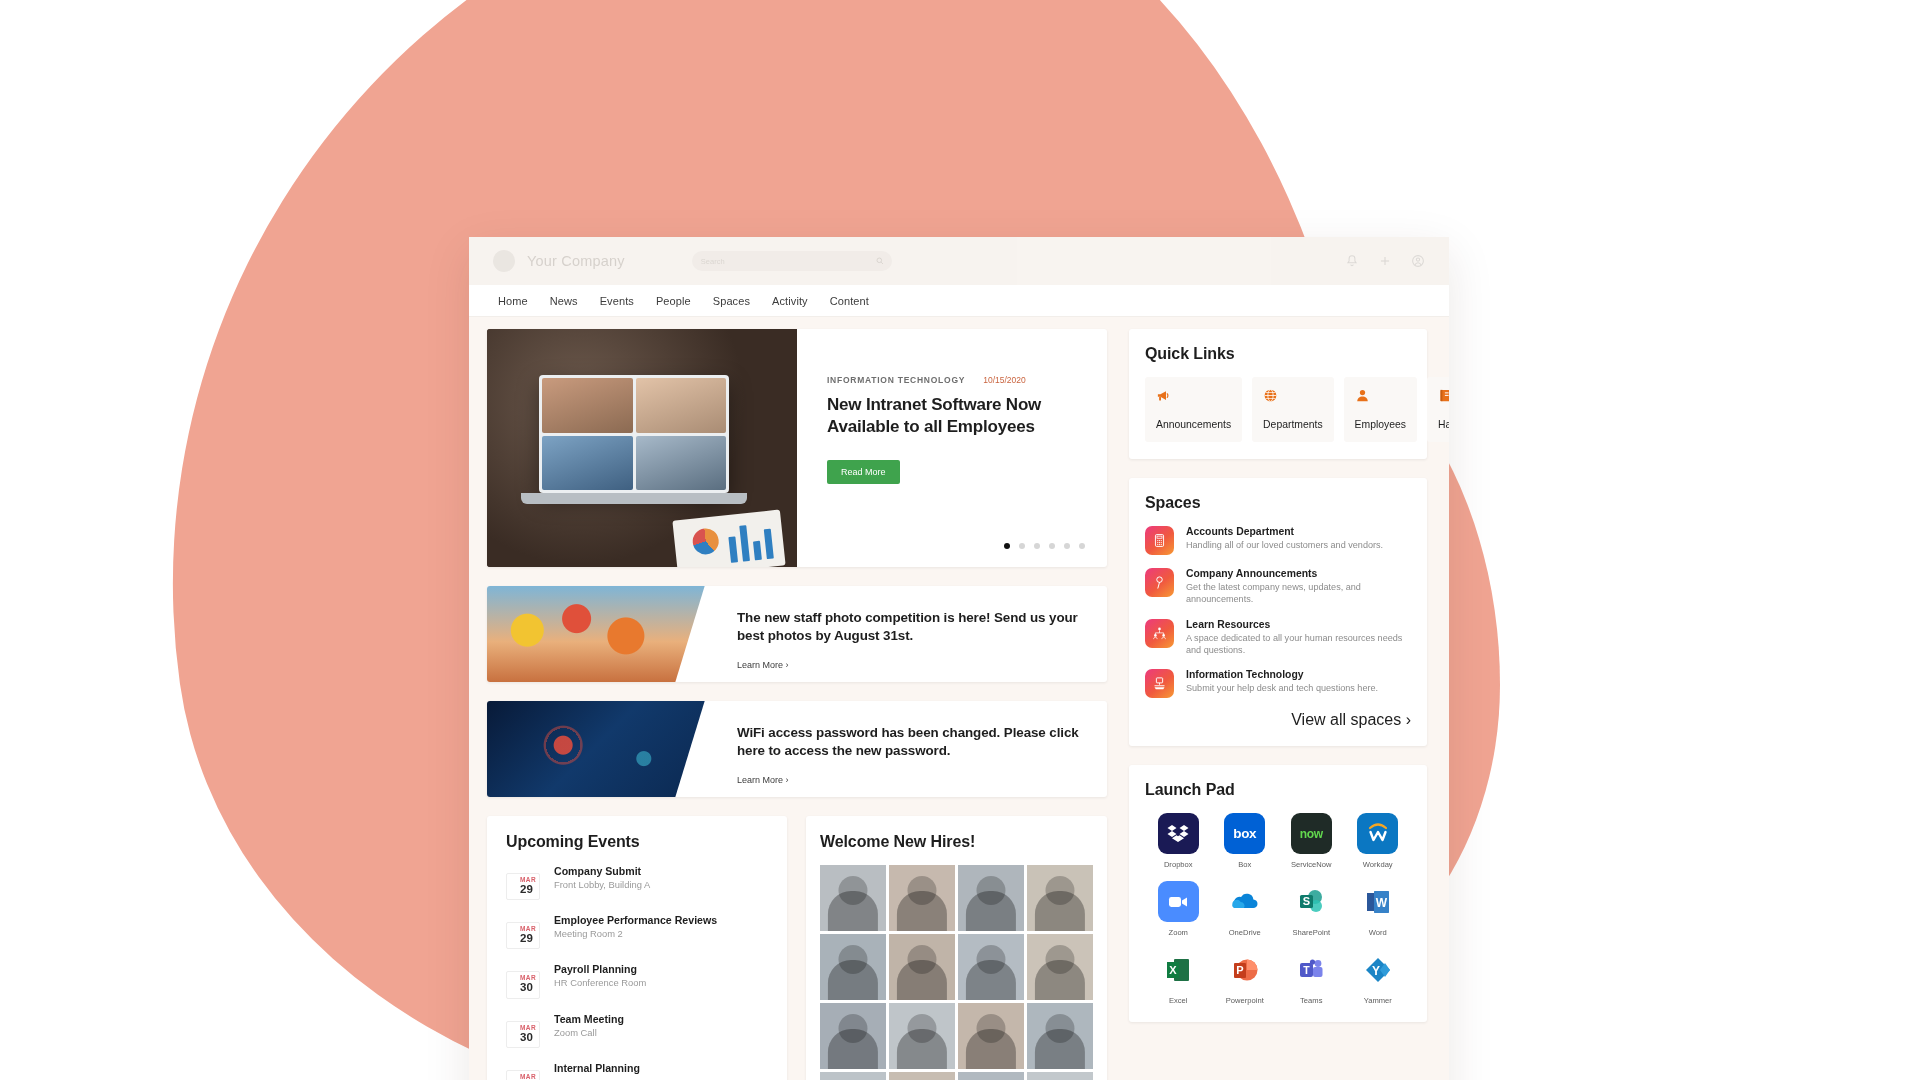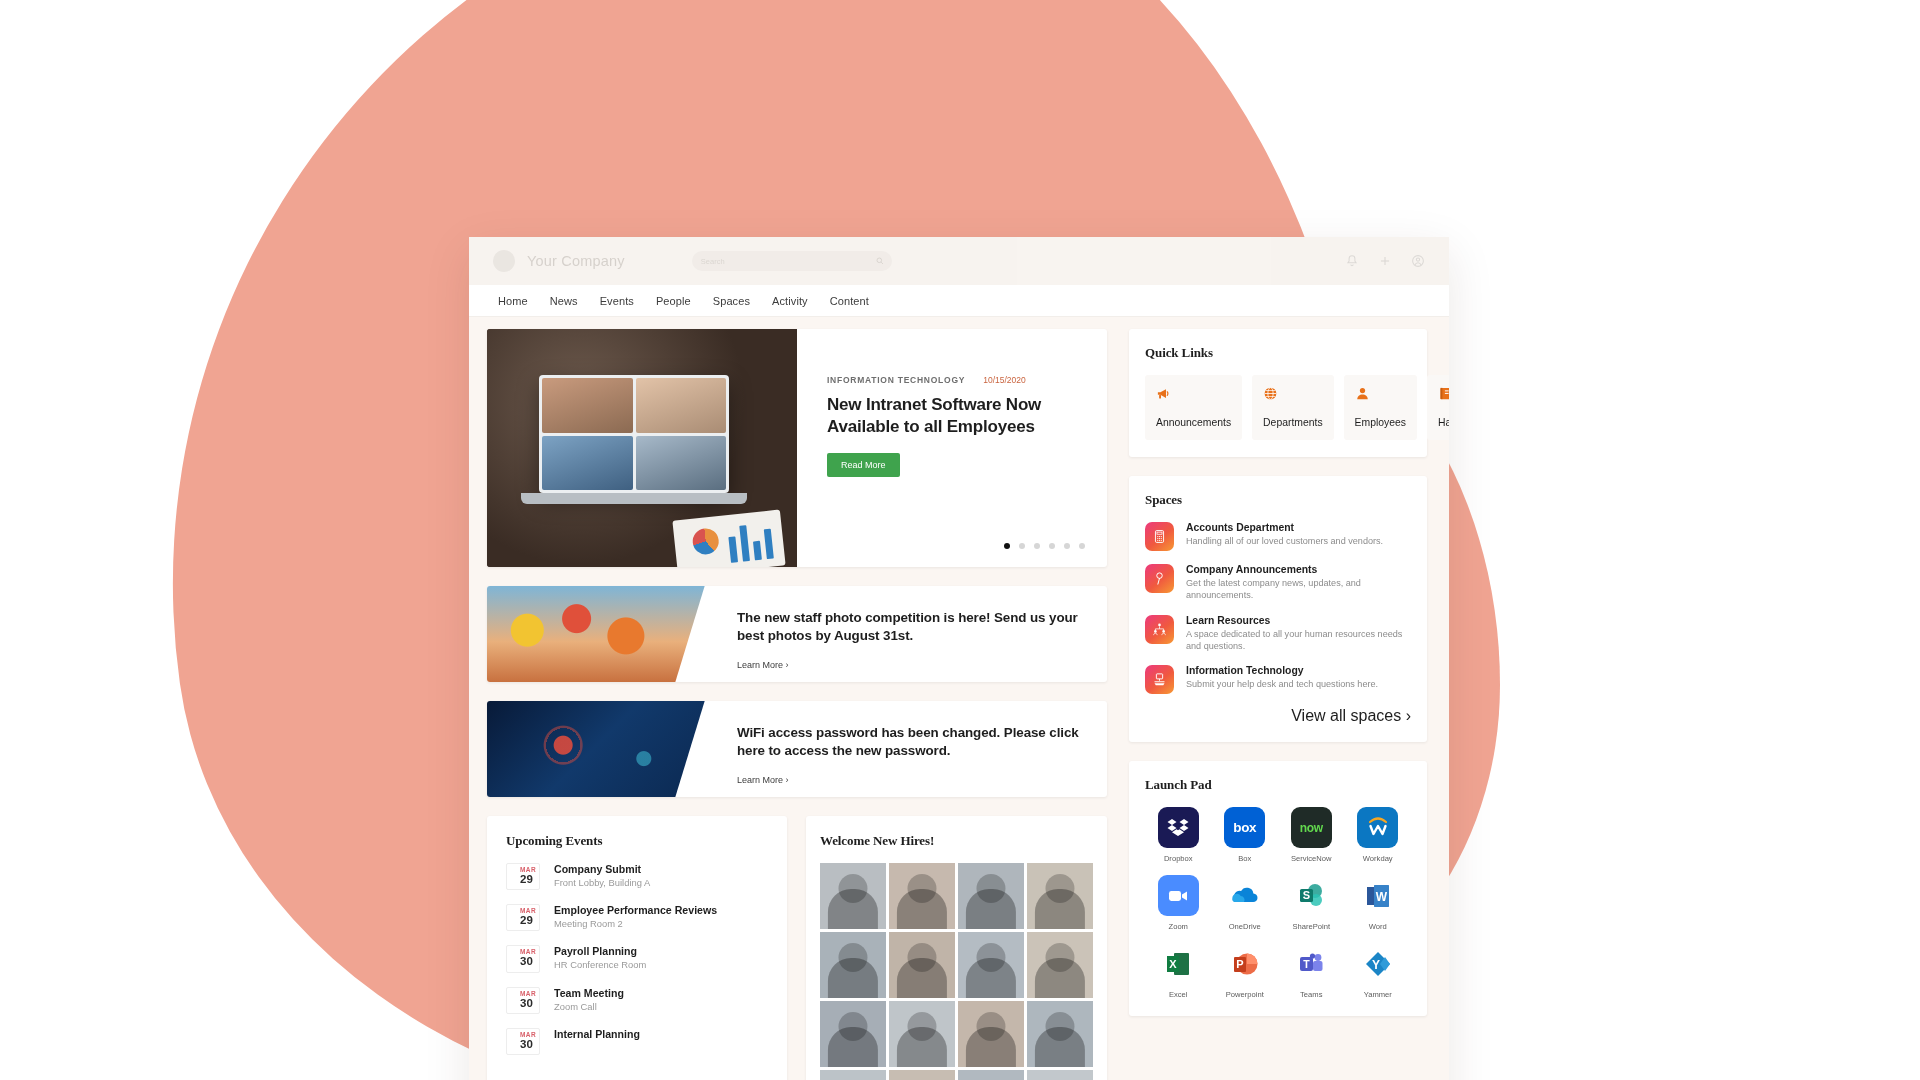--- a/index.html
+++ b/index.html
@@ -148,21 +148,21 @@
     position: relative;
   }
   .hero-meta { display: flex; align-items: center; gap: 18px; margin-bottom: 9px; }
   .hero-cat {
     font-size: 8.5px; font-weight: bold; letter-spacing: .75px;
     color: #6E6E6E;
   }
   .hero-date { font-size: 8.5px; color: #C9643F; }
   .hero-title {
     font-size: 17px; font-weight: bold; color: #1E1E1E;
-    line-height: 1.3; letter-spacing: -.2px; margin-bottom: 15px;
+    line-height: 1.3; letter-spacing: -.2px; margin-bottom: 22px;
   }
   .btn-read {
     background: #3FA34D; color: #fff;
     font-size: 9px; padding: 7px 14px;
     border: none; border-radius: 2px; cursor: pointer;
     align-self: flex-start;
   }
   .dots {
     position: absolute; right: 22px; bottom: 18px;
     display: flex; gap: 9px;
@@ -197,30 +197,31 @@
     font-size: 13.4px; font-weight: bold; color: #1E1E1E;
     line-height: 1.33; letter-spacing: -.1px; margin-bottom: 9px;
   }
   .learn-more { font-size: 9px; color: #3C3C3C; cursor: pointer; }
 
   
   .bottom-row { display: flex; gap: 19px; }
   .events-card { width: 300px; flex: 0 0 300px; padding: 17px 19px 0 19px; height: 300px; }
   .hires-card  { flex: 1; padding: 17px 0 0 0; height: 300px; overflow: hidden; }
   .card-title {
-    font-size: 13px; font-weight: bold; color: #1E1E1E;
-    letter-spacing: -.1px; margin-bottom: 14px; font-family: Liberation Serif, serif;
+    font-size: 16px; font-weight: bold; color: #1E1E1E;
+    letter-spacing: -.1px; margin-bottom: 14px;
   }
   .hires-card .card-title { padding: 0 14px; }
 
   .event { display: flex; align-items: flex-start; gap: 14px; margin-bottom: 14px; }
   .ev-date {
     width: 34px; flex: 0 0 34px; text-align: center;
     border: 1px solid #EDEDED; border-radius: 2px; padding: 2px 13px 3px;
     background: #fff;
+    margin-top: 8px;
   }
   .ev-mon { font-size: 6.5px; font-weight: bold; color: #D9616B; letter-spacing: .4px; }
   .ev-day { font-size: 11.5px; font-weight: bold; color: #2A2A2A; line-height: 1.15; }
   .ev-name { font-size: 10.6px; font-weight: bold; color: #1E1E1E; margin-bottom: 2px; }
   .ev-loc  { font-size: 9.4px; color: #9A9A9A; }
 
   .hires-grid { display: grid; grid-template-columns: repeat(4, 1fr); gap: 3px; padding: 0 14px; }
   .hire { width: 100%; aspect-ratio: 1/1; background: #C9CCCE; position: relative; overflow: hidden; }
   .hire::before {
     content: ""; position: absolute; left: 50%; top: 16%;

